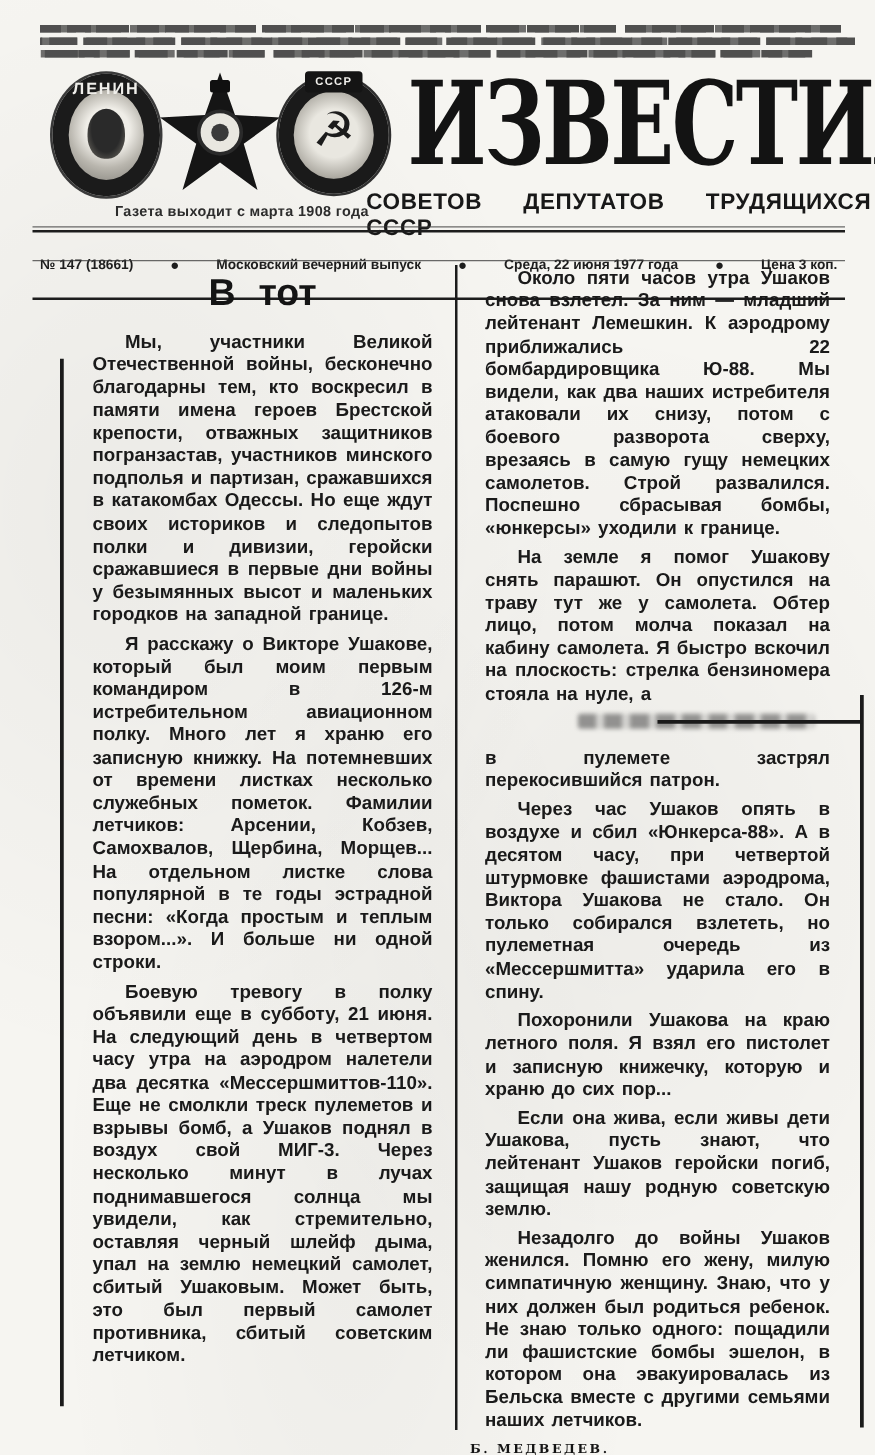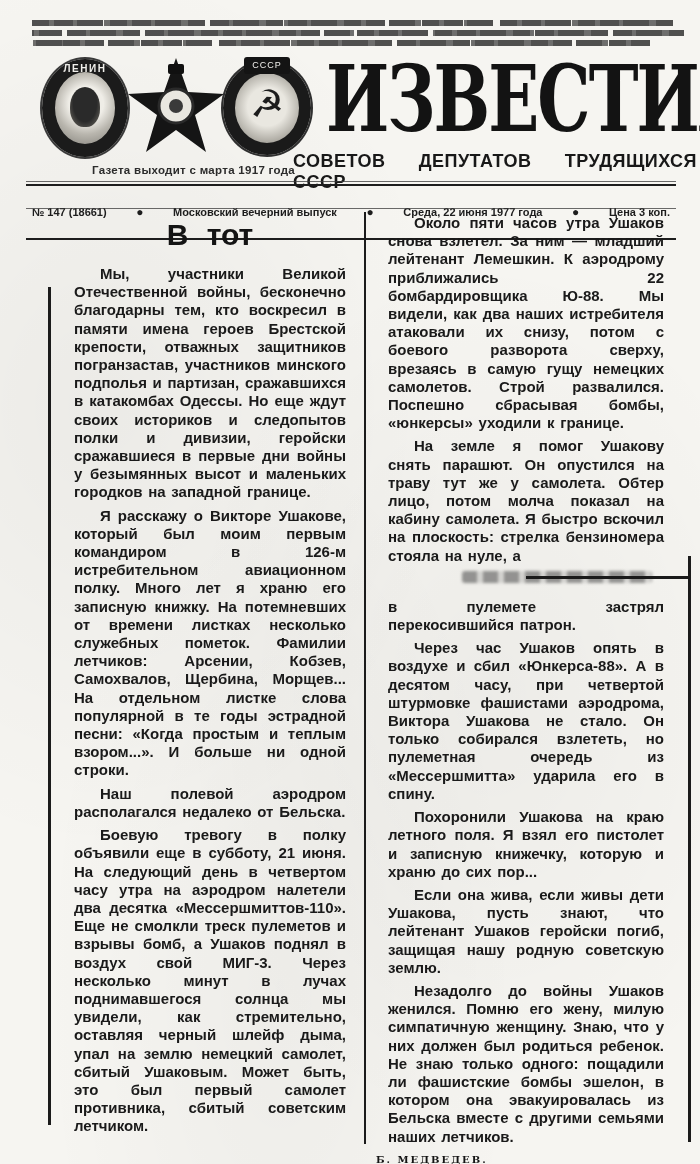--- a/index.html
+++ b/index.html
@@ -33,33 +33,33 @@
     border:13px solid #1b1b1b;
     background:radial-gradient(circle at 52% 44%, #efede7 0 34%, #b9b6ae 60%, #7c7a74 100%);
     box-shadow:0 0 0 2px #3a3a3a;
   }
   .medal-lenin .portrait {
     position:absolute; left:34px; top:32px; width:30px; height:40px; border-radius:50% 50% 45% 45%;
     background:radial-gradient(ellipse at 50% 40%, #2a2a2a 0 55%, #55534e 80%, transparent 100%);
     filter:blur(0.6px);
   }
   .medal-label { position:absolute; width:100%; text-align:center; color:#efeeea; font-weight:bold; letter-spacing:1.5px; }
-  .medal-lenin .medal-label { top:8px; font-size:10px; }
+  .medal-lenin .medal-label { top:8px; font-size:13px; }
   .medal-star { width:96px; height:108px; margin-right:-6px; }
   .medal-banner { width:98px; height:106px; }
   .medal-banner .ring {
     position:absolute; inset:6px 5px; border-radius:50%;
     border:12px solid #1a1a1a;
     background:radial-gradient(circle at 50% 48%, #e9e7e0 0 40%, #a9a69e 75%, #6f6d67 100%);
     box-shadow:0 0 0 2px #2f2f2f;
   }
   .medal-banner .hs { position:absolute; left:0; right:0; top:30px; text-align:center; font-size:38px; line-height:1; color:#1c1c1c; font-family:"DejaVu Sans", sans-serif; }
   .medal-banner .flag {
     position:absolute; left:26px; top:2px; width:46px; height:17px; background:#141414; border-radius:3px;
-    text-align:center; font-size:9px; font-weight:normal; color:#f0efeb; line-height:17px; letter-spacing:1px;
+    text-align:center; font-size:9px; font-weight:bold; color:#f0efeb; line-height:17px; letter-spacing:1px;
   }
 
   .paper-title {
     position:absolute; left:326px; top:44px; width:372px;
     font-family:"DejaVu Serif", serif; font-weight:bold; font-size:67px; letter-spacing:-2px;
     color:#131313; white-space:nowrap;
     transform:scaleY(1.38); transform-origin:left top;
   }
   .paper-subtitle {
     position:absolute; left:293px; top:151px; width:404px;
@@ -148,21 +148,21 @@
     </div>
     <div class="medal medal-banner">
       <div class="ring"></div>
       <div class="hs">☭</div>
       <div class="flag">СССР</div>
     </div>
   </div>
 
   <div class="paper-title">ИЗВЕСТИЯ</div>
   <div class="paper-subtitle">СОВЕТОВ ДЕПУТАТОВ ТРУДЯЩИХСЯ СССР</div>
-  <div class="founded">Газета выходит с марта 1917 года</div>
+  <div class="founded">Газета выходит с марта 1908 года</div>
 
   <div class="rule rule-top"></div>
   <div class="info-row">
     <span>№ 147 (18661)</span>
     <span class="info-dot">●</span>
     <span>Московский вечерний выпуск</span>
     <span class="info-dot">●</span>
     <span>Среда, 22 июня 1977 года</span>
     <span class="info-dot">●</span>
     <span>Цена 3 коп.</span>
@@ -172,21 +172,20 @@
   <div class="vline vline-left"></div>
   <div class="vline vline-center"></div>
   <div class="vline vline-right"></div>
 
   <div class="col col-left">
     <div class="art-title">
       <span>В тот</span><br>
     </div>
     <p class="body">Мы, участники Великой Отечественной войны, бесконечно благодарны тем, кто воскресил в памяти имена героев Брестской крепости, отважных защитников погранзастав, участников минского подполья и партизан, сражавшихся в катакомбах Одессы. Но еще ждут своих историков и следопытов полки и дивизии, геройски сражавшиеся в первые дни войны у безымянных высот и маленьких городков на западной границе.</p>
     <p class="body">Я расскажу о Викторе Ушакове, который был моим первым командиром в 126-м истребительном авиационном полку. Много лет я храню его записную книжку. На потемневших от времени листках несколько служебных пометок. Фамилии летчиков: Арсении, Кобзев, Самохвалов, Щербина, Морщев... На отдельном листке слова популярной в те годы эстрадной песни: «Когда простым и теплым взором...». И больше ни одной строки.</p>
-    <p class="body">Наш полевой аэродром располагался недалеко от Бельска.</p>
     <p class="body">Боевую тревогу в полку объявили еще в субботу, 21 июня. На следующий день в четвертом часу утра на аэродром налетели два десятка «Мессершмиттов-110». Еще не смолкли треск пулеметов и взрывы бомб, а Ушаков поднял в воздух свой МИГ-3. Через несколько минут в лучах поднимавшегося солнца мы увидели, как стремительно, оставляя черный шлейф дыма, упал на землю немецкий самолет, сбитый Ушаковым. Может быть, это был первый самолет противника, сбитый советским летчиком.</p>
   </div>
 
   <div class="col col-right">
     <p class="body">Около пяти часов утра Ушаков снова взлетел. За ним — младший лейтенант Лемешкин. К аэродрому приближались 22 бомбардировщика Ю-88. Мы видели, как два наших истребителя атаковали их снизу, потом с боевого разворота сверху, врезаясь в самую гущу немецких самолетов. Строй развалился. Поспешно сбрасывая бомбы, «юнкерсы» уходили к границе.</p>
     <p class="body">На земле я помог Ушакову снять парашют. Он опустился на траву тут же у самолета. Обтер лицо, потом молча показал на кабину самолета. Я быстро вскочил на плоскость: стрелка бензиномера стояла на нуле, а</p>
     <div class="rcol-divider">
       <div class="smudge"></div>
       <div class="hline"></div>
     </div>

